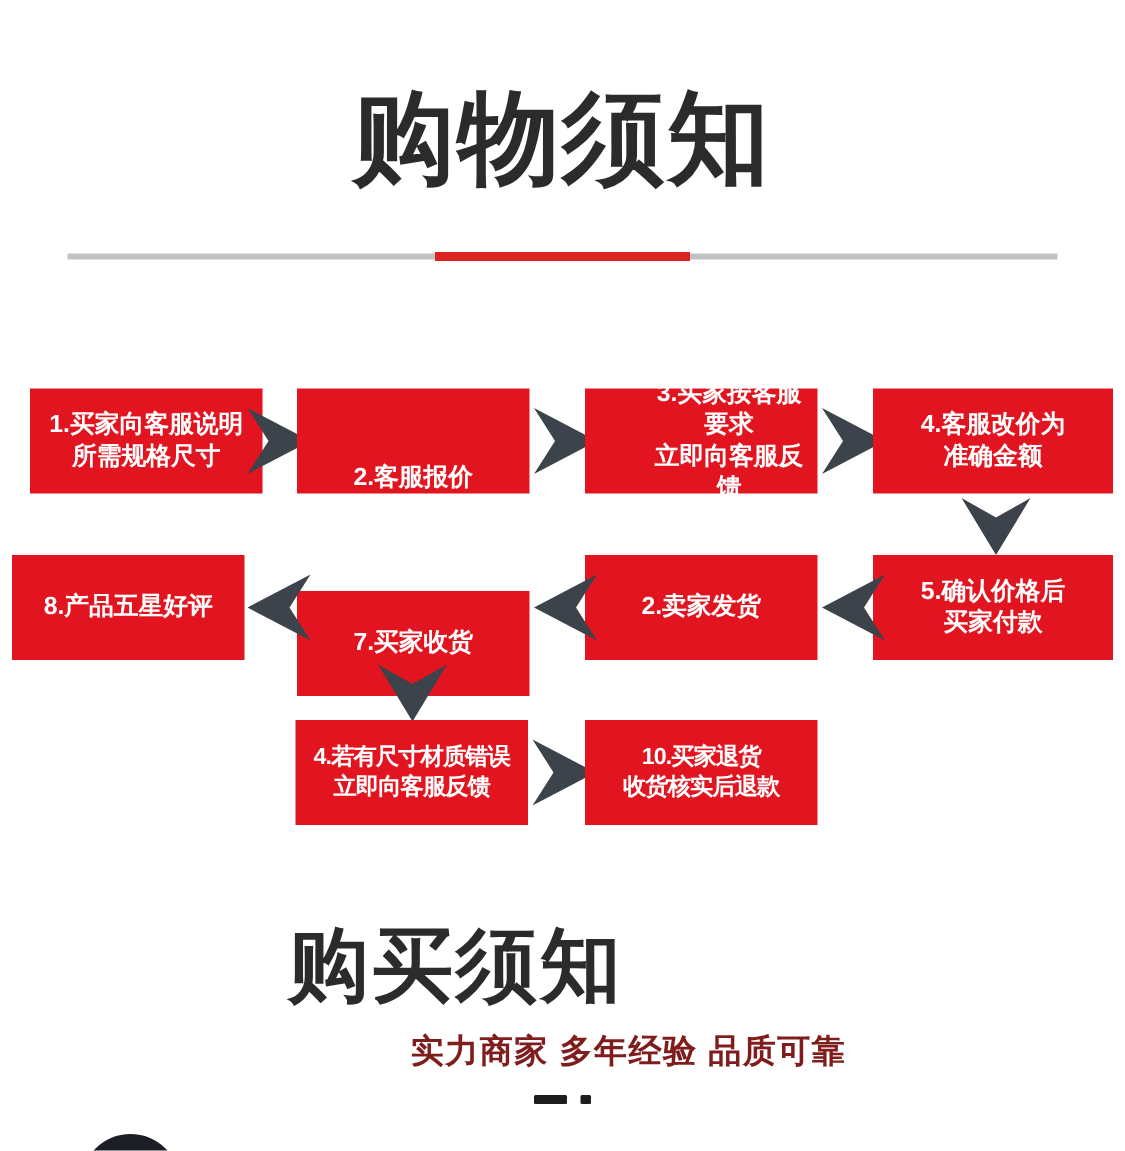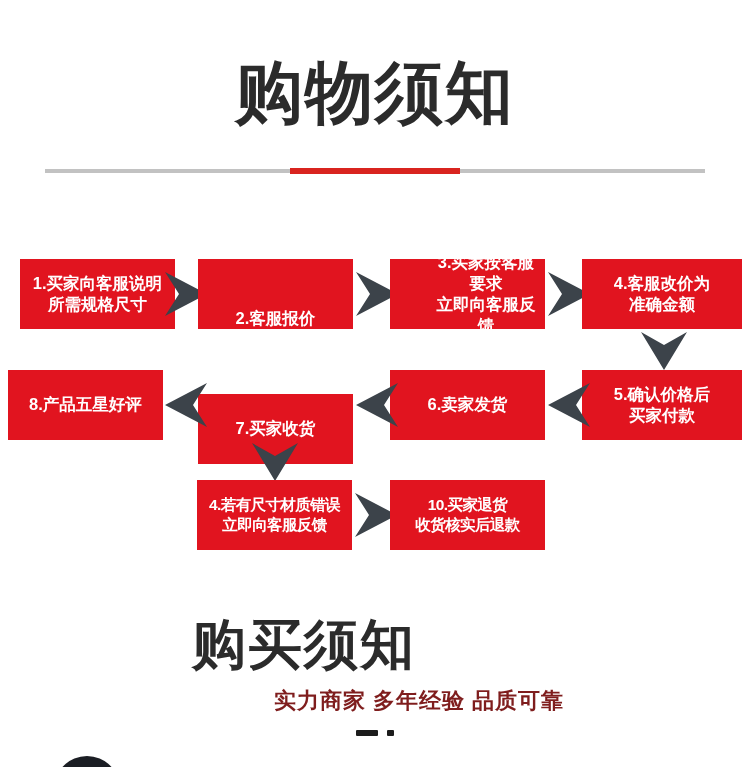--- a/index.html
+++ b/index.html
@@ -250,21 +250,21 @@
   </div>
 
   <div class="arrow" id="arrow-6-5">
     <svg viewBox="0 0 46 52" xmlns="http://www.w3.org/2000/svg">
       <path d="M44,4 L2,26 L44,48 L30,26 Z" fill="#3c434a"></path>
     </svg>
   </div>
 
   <div class="flow-box" id="box-6">
     <span>
-      <span>6.卖家发货</span>
+      <span>2.卖家发货</span>
       
     </span>
   </div>
 
   <div class="arrow" id="arrow-7-6">
     <svg viewBox="0 0 46 52" xmlns="http://www.w3.org/2000/svg">
       <path d="M44,4 L2,26 L44,48 L30,26 Z" fill="#3c434a"></path>
     </svg>
   </div>
 

